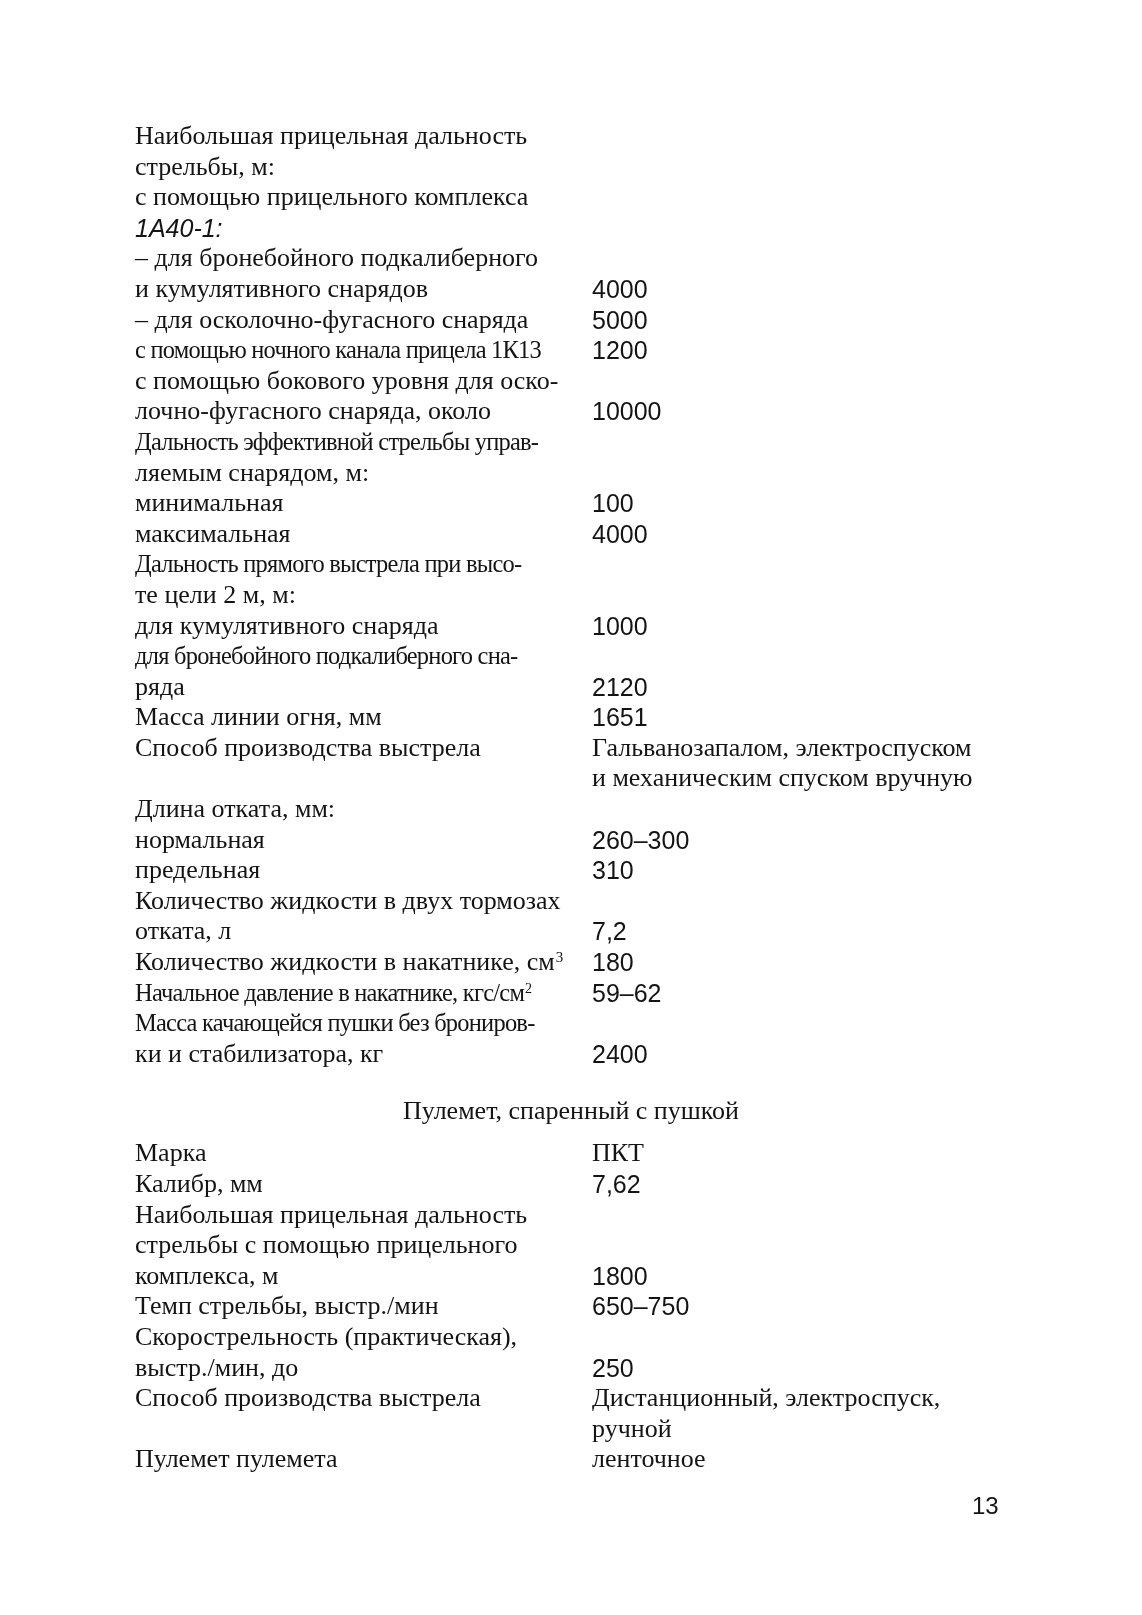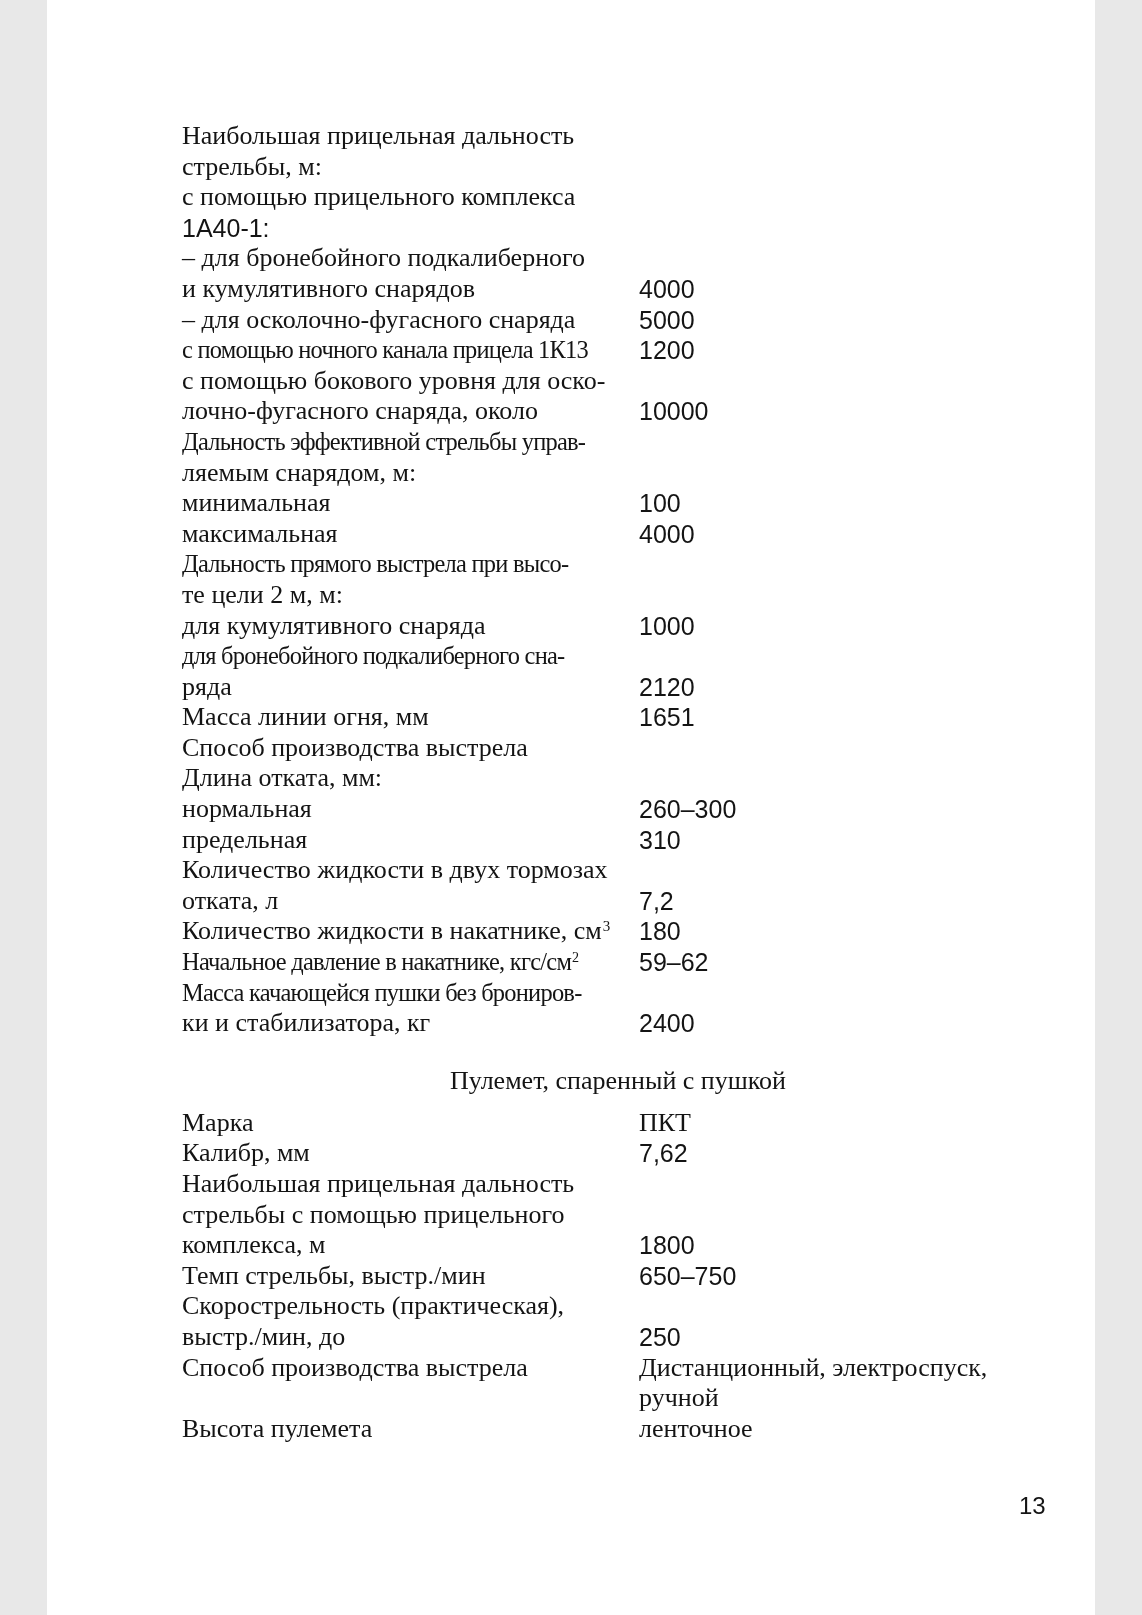--- a/index.html
+++ b/index.html
@@ -1,18 +1,18 @@
 <!DOCTYPE html>
 <html><head>
 <meta charset="utf-8">
 <style>
   html,body{margin:0;padding:0;background:#e8e8e8;}
   .page{
     position:relative;
-    width:1048px;height:1615px;
+    width:1142px;height:1615px;
     background:#ffffff;
     color:#141414;
     font-family:"Liberation Serif", serif;
     overflow:hidden;
     margin:0 auto;
   }
   .content{
     position:absolute;
     left:135px;top:121px;
     width:980px;
@@ -29,20 +29,21 @@
     font-family:"Liberation Serif", serif;
   }
   .label.cond{
     letter-spacing:-0.8px;
     transform:scaleX(0.94);
     transform-origin:0 50%;
   }
   .label.sans{
     font-family:"Liberation Sans", sans-serif;
     font-size:25px;
+    font-style:italic;
   }
   .label sup{
     font-size:15px;
     line-height:0;
     vertical-align:8px;
     margin-left:1px;
   }
   .value{
     font-family:Liberation Sans, sans-serif;
     font-size:25px;
@@ -148,20 +149,22 @@
       <div class="row">
         <span class="label"><span>ряда</span></span>
         <span class="value">2120</span>
       </div>
       <div class="row">
         <span class="label"><span>Масса линии огня, мм</span></span>
         <span class="value">1651</span>
       </div>
       <div class="row">
         <span class="label"><span>Способ производства выстрела</span></span>
+        <span class="value word">Гальванозапалом, электроспуском
+и механическим спуском вручную</span>
       </div>
       <div class="row gap">
         <span class="label"><span>Длина отката, мм:</span></span>
         <span class="value"></span>
       </div>
       <div class="row">
         <span class="label"><span>нормальная</span></span>
         <span class="value">260–300</span>
       </div>
       <div class="row">
@@ -224,18 +227,18 @@
       <div class="row">
         <span class="label"><span>выстр./мин, до</span></span>
         <span class="value">250</span>
       </div>
       <div class="row">
         <span class="label"><span>Способ производства выстрела</span></span>
         <span class="value word">Дистанционный, электроспуск,
 ручной</span>
       </div>
       <div class="row">
-        <span class="label"><span>Высота пулемета</span></span>
+        <span class="label"><span>Пулемет пулемета</span></span>
         <span class="value word">ленточное</span>
       </div>
     </div>
   <div class="page-number">13</div>
 </div>
 
 </body></html>

